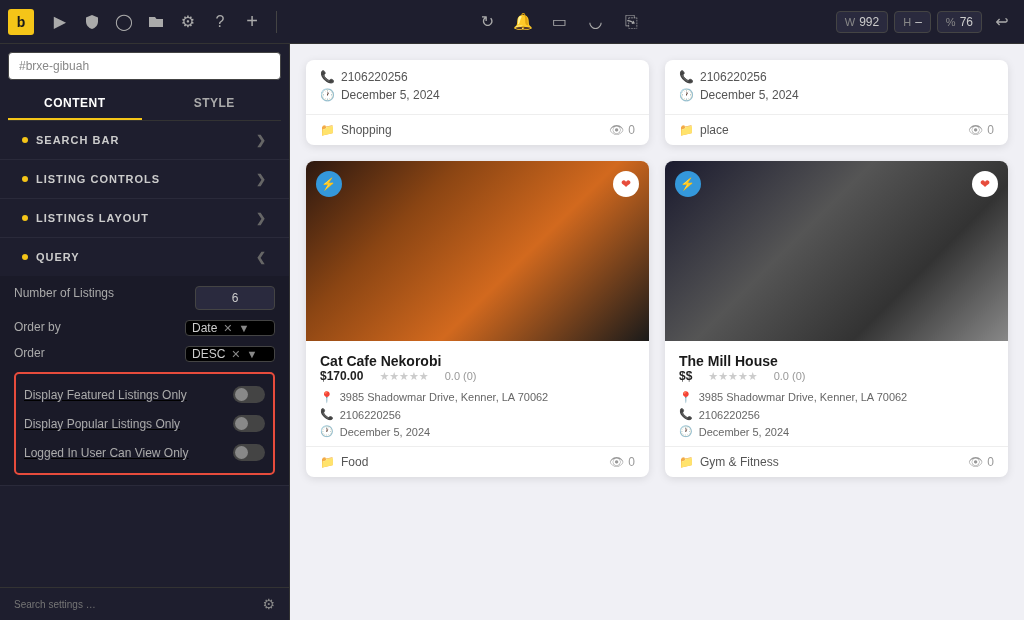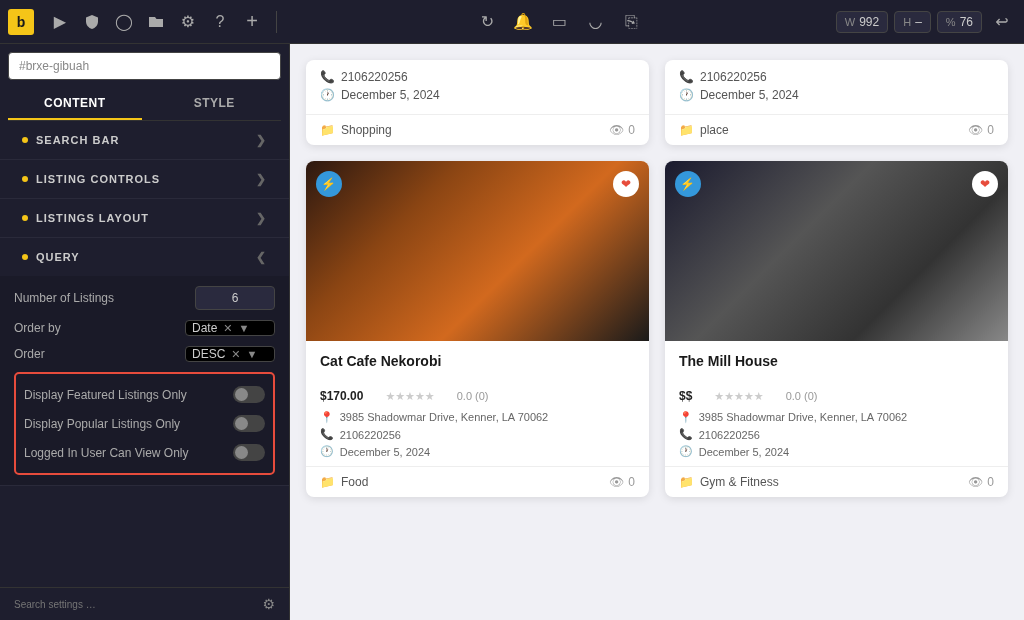--- a/index.html
+++ b/index.html
@@ -137,21 +137,21 @@
     .accordion-label { flex: 1; }
     .accordion-chevron { color: #666; font-size: 12px; }
 
     
     .query-content {
       padding: 10px 14px;
       background: #1a1a28;
     }
     .query-row {
       display: flex;
-      align-items: center;
+      align-items: flex-start;
       margin-bottom: 10px;
     }
     .query-row-label {
       color: #aaa;
       font-size: 12px;
       flex: 1;
     }
     .query-row-value {
       background: #2a2a3e;
       border: 1px solid #444;
@@ -182,20 +182,21 @@
       border: 2px solid #e74c3c;
       border-radius: 5px;
       padding: 6px 8px;
       margin-top: 4px;
     }
     .toggle-row {
       display: flex;
       align-items: center;
       justify-content: space-between;
       padding: 6px 0;
+      text-decoration: underline;
     }
     .toggle-label {
       color: #aaa;
       font-size: 12px;
     }
     .toggle-switch {
       width: 32px; height: 17px;
       background: #444;
       border-radius: 9px;
       position: relative;
@@ -316,29 +317,29 @@
       display: flex; align-items: center; justify-content: center;
       font-size: 12px;
     }
     .card-info {
       padding: 12px 14px 8px 14px;
     }
     .card-title {
       font-size: 14px;
       font-weight: 700;
       color: #1a1a1a;
-      margin-bottom: 20px;
+      margin-bottom: 0;
     }
     .card-price-rating {
       font-size: 12px;
       color: #555;
       margin-bottom: 8px;
       display: flex;
       align-items: center;
-      gap: 22px;
+      gap: 16px;
     }
     .card-price { font-weight: 600; color: #222; }
     .card-stars { color: #ccc; font-size: 11px; }
     .card-rating-count { color: #999; font-size: 11px; }
     .card-address {
       display: flex;
       align-items: flex-start;
       gap: 6px;
       font-size: 11px;
       color: #666;

